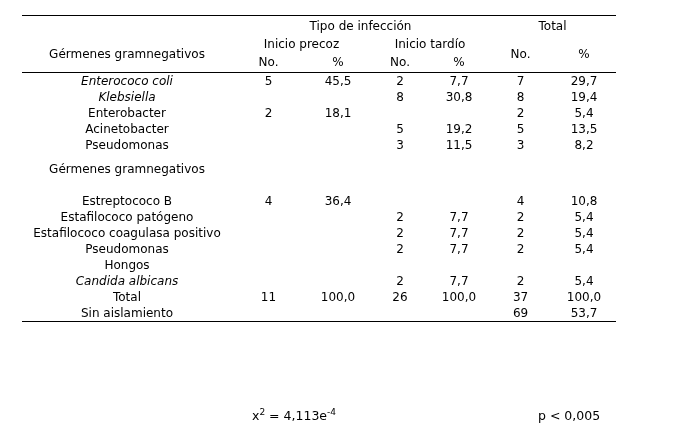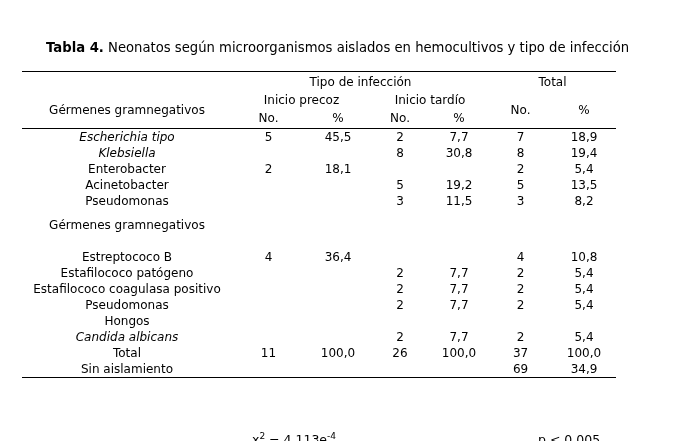--- a/index.html
+++ b/index.html
@@ -49,23 +49,20 @@
   .footer { position:absolute; left:0; top:393px; width:691px; height:18px; font-size:12.5px; }
   .chi { position:absolute; left:252px; top:0; }
   .pval { position:absolute; left:538px; top:0; }
   sup { font-size:9px; line-height:0; vertical-align:super; }
 </style>
 </head>
 <body>
 
 <div class="page">
 
-  <div class="caption">
-    <span class="bold">Tabla 4.</span><span> Neonatos según microorganismos aislados en hemocultivos y tipo de infección</span>
-  </div>
 
   <table class="tbl">
     <colgroup>
       <col style="width:210px">
       <col style="width:73px">
       <col style="width:66px">
       <col style="width:58px">
       <col style="width:60px">
       <col style="width:63px">
       <col style="width:64px">
@@ -85,27 +82,27 @@
       </tr>
       <tr class="h3">
         <td class="center rule-b">No.</td>
         <td class="center rule-b">%</td>
         <td class="center rule-b">No.</td>
         <td class="center rule-b">%</td>
       </tr>
     </thead>
     <tbody>
         <tr>
-          <td class="lbl italic">Escherichia tipo</td>
+          <td class="lbl italic">Enterococo coli</td>
           <td class="num">5</td>
           <td class="num">45,5</td>
           <td class="num">2</td>
           <td class="num">7,7</td>
           <td class="num">7</td>
-          <td class="num">18,9</td>
+          <td class="num">29,7</td>
         </tr>
         <tr>
           <td class="lbl italic">Klebsiella</td>
           <td class="num"></td>
           <td class="num"></td>
           <td class="num">8</td>
           <td class="num">30,8</td>
           <td class="num">8</td>
           <td class="num">19,4</td>
         </tr>
@@ -214,21 +211,21 @@
           <td class="num">37</td>
           <td class="num">100,0</td>
         </tr>
         <tr>
           <td class="lbl">Sin aislamiento</td>
           <td class="num"></td>
           <td class="num"></td>
           <td class="num"></td>
           <td class="num"></td>
           <td class="num">69</td>
-          <td class="num">34,9</td>
+          <td class="num">53,7</td>
         </tr>
       </tbody>
   </table>
 
   <div class="footer">
     <span class="chi"><span>x</span><sup>2</sup><span> = 4,113e</span><sup>-4</sup></span>
     <span class="pval">p &lt; 0,005</span>
   </div>
 
 </div>

